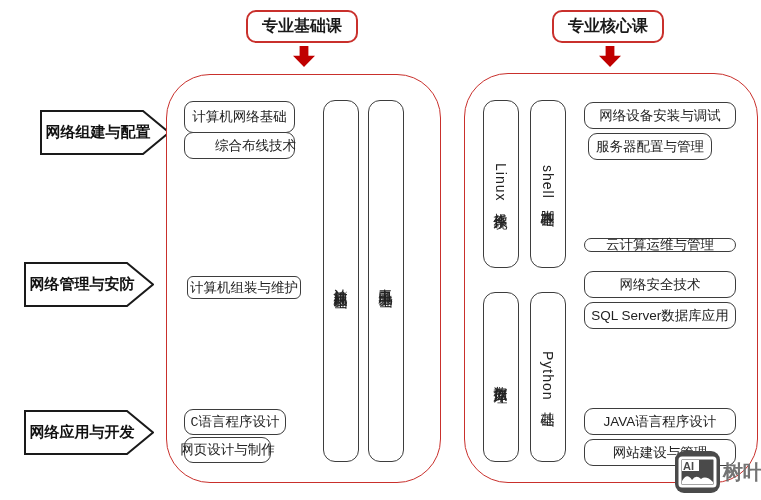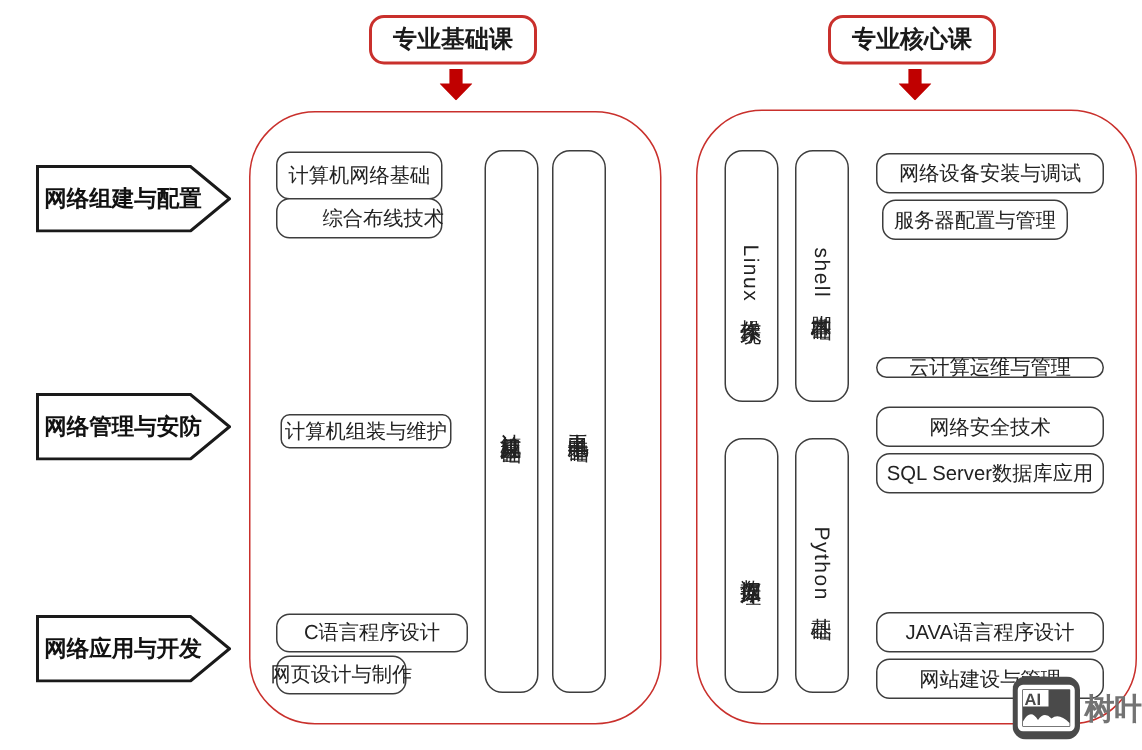--- a/index.html
+++ b/index.html
@@ -37,21 +37,21 @@
 <body>
 
 <div class="stage">
 
   <div class="top-label" style="left:230px;top:10px;">专业基础课</div>
   <div class="block-arrow" style="left:277px;top:46px;"></div>
 
   <div class="top-label" style="left:536px;top:10px;">专业核心课</div>
   <div class="block-arrow" style="left:583px;top:46px;"></div>
 
-  <div class="pent" style="left:8px;top:110px;">
+  <div class="pent" style="left:24px;top:110px;">
     <svg width="130" height="45" viewBox="0 0 130 45">
       <polygon points="1,1 103,1 129,22.5 103,44 1,44" fill="#ffffff" stroke="#1a1a1a" stroke-width="2"></polygon>
     </svg>
     <span>网络组建与配置</span>
   </div>
   <div class="pent" style="left:8px;top:262px;">
     <svg width="130" height="45" viewBox="0 0 130 45">
       <polygon points="1,1 103,1 129,22.5 103,44 1,44" fill="#ffffff" stroke="#1a1a1a" stroke-width="2"></polygon>
     </svg>
     <span>网络管理与安防</span>
@@ -61,21 +61,21 @@
       <polygon points="1,1 103,1 129,22.5 103,44 1,44" fill="#ffffff" stroke="#1a1a1a" stroke-width="2"></polygon>
     </svg>
     <span>网络应用与开发</span>
   </div>
 
   <div class="panel" style="left:150px;top:74px;width:275px;height:409px;"></div>
 
   <div class="cbox" style="left:168px;top:101px;width:111px;height:32px;">计算机网络基础</div>
   <div class="cbox" style="left:168px;top:132px;width:111px;height:27px;padding-left:32px;">综合布线技术</div>
   <div class="cbox" style="left:171px;top:276px;width:114px;height:23px;border-radius:6px;">计算机组装与维护</div>
-  <div class="cbox" style="left:168px;top:409px;width:128px;height:26px;">C语言程序设计</div>
+  <div class="cbox" style="left:168px;top:409px;width:102px;height:26px;font-family:Liberation Mono, monospace;">C语言程序设计</div>
   <div class="cbox" style="left:168px;top:437px;width:87px;height:26px;">网页设计与制作</div>
 
   <div class="vbox" style="left:307px;top:100px;width:36px;height:362px;">
     <span>计算机应用基础</span>
   </div>
   <div class="vbox" style="left:352px;top:100px;width:36px;height:362px;">
     <span>电工电子基础</span>
   </div>
 
   <div class="panel" style="left:448px;top:73px;width:294px;height:410px;"></div>

